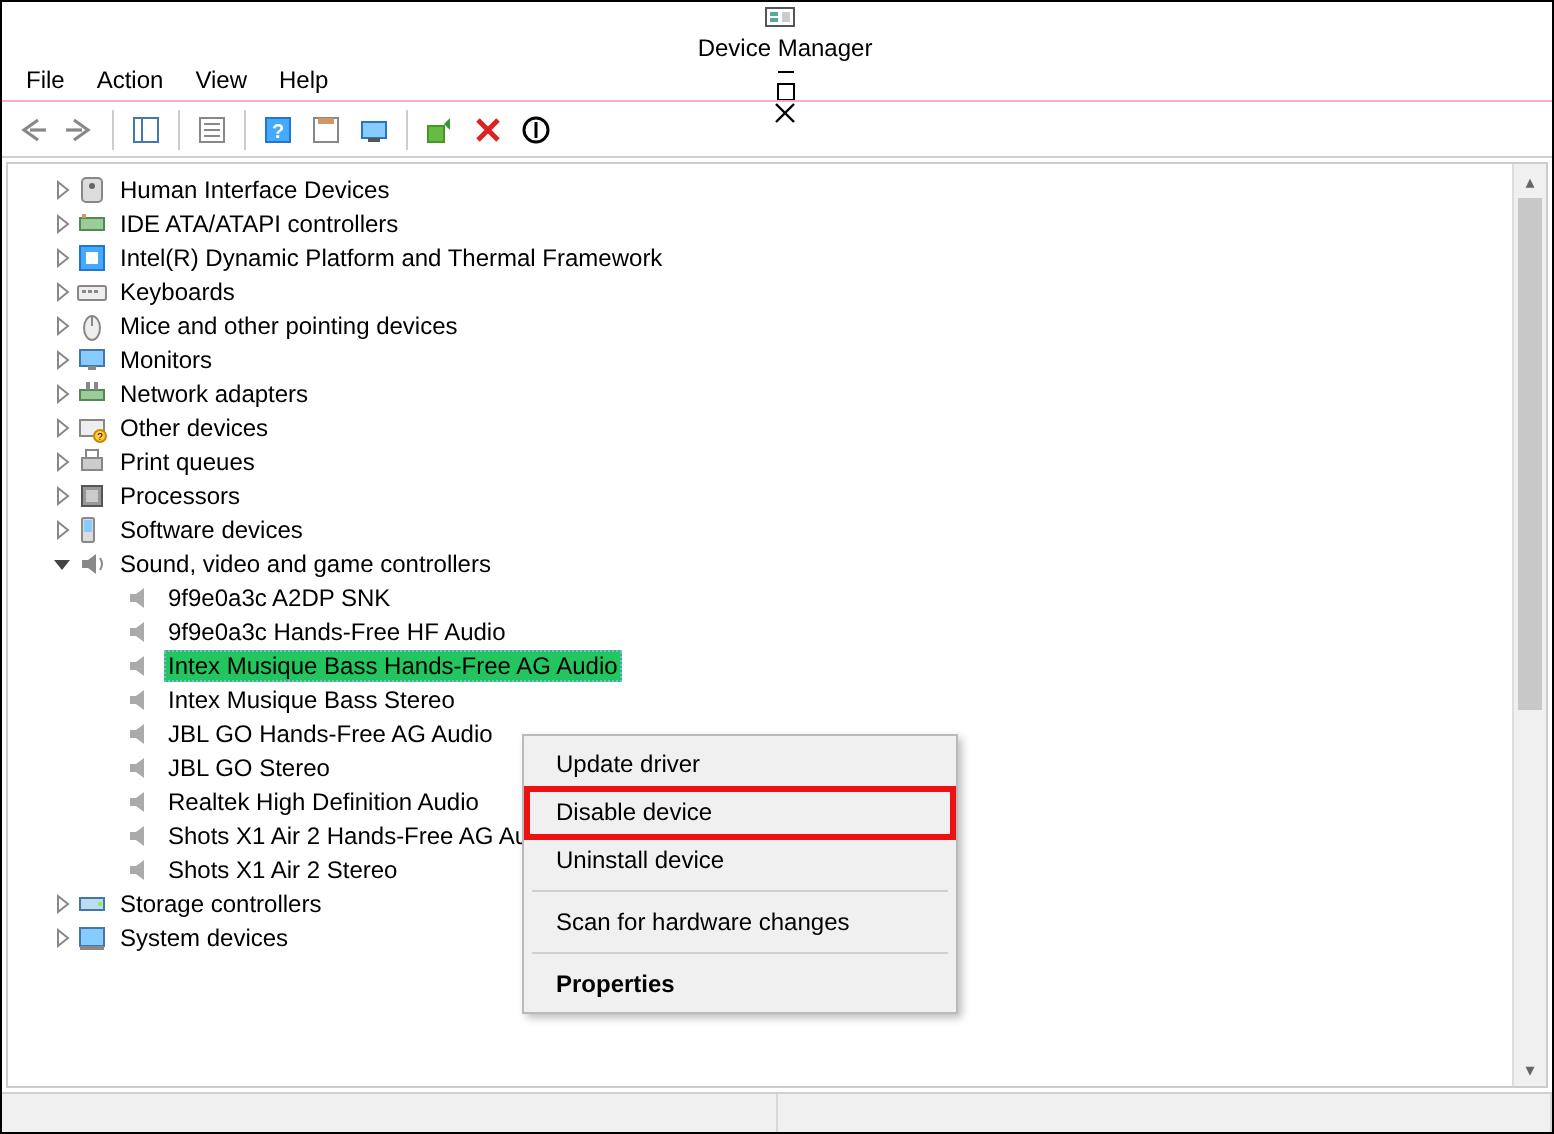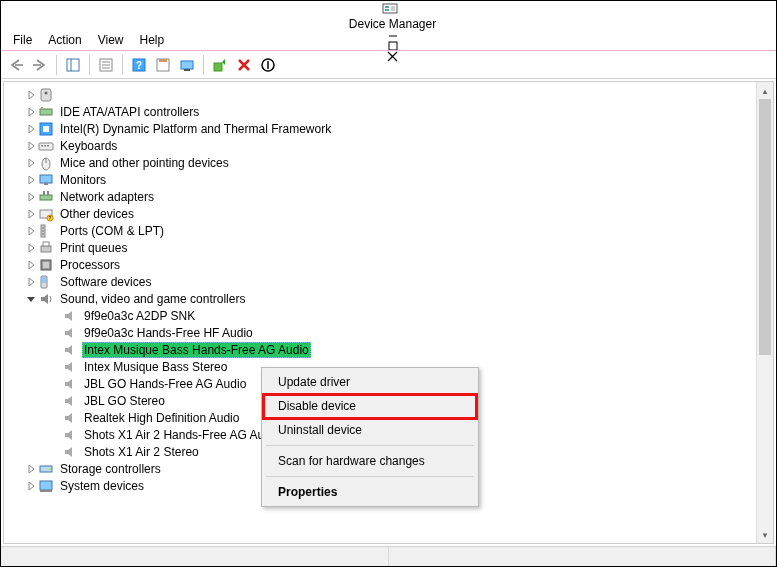--- a/index.html
+++ b/index.html
@@ -239,20 +239,21 @@
           <svg width="10" height="10">
             <path d="M3 1 L8 5 L3 9 Z" fill="none" stroke="#888"></path>
           </svg>
         </span>
         <span class="dev-icon">
           <svg width="16" height="16" viewBox="0 0 16 16">
             <rect x="3" y="2" width="10" height="12" rx="2" fill="#ddd" stroke="#888"></rect>
             <circle cx="8" cy="6" r="1.5" fill="#666"></circle>
           </svg>
         </span>
+        <span class="tree-label">Human Interface Devices</span>
       </div>
       <div class="tree-item" style="padding-left: 14px;">
         <span class="expander">
           <svg width="10" height="10">
             <path d="M3 1 L8 5 L3 9 Z" fill="none" stroke="#888"></path>
           </svg>
         </span>
         <span class="dev-icon">
           <svg width="16" height="16" viewBox="0 0 16 16">
             <rect x="2" y="5" width="12" height="6" fill="#9c9" stroke="#585"></rect>
@@ -341,36 +342,20 @@
           </svg>
         </span>
         <span class="dev-icon">
           <svg width="16" height="16" viewBox="0 0 16 16">
             <rect x="2" y="4" width="12" height="8" fill="#eee" stroke="#888"></rect>
             <circle cx="12" cy="12" r="3" fill="#fc4" stroke="#c80"></circle>
             <text x="12" y="14" font-size="5" text-anchor="middle">?</text>
           </svg>
         </span>
         <span class="tree-label">Other devices</span>
-      </div>
-      <div class="tree-item" style="padding-left: 14px;">
-        <span class="expander">
-          <svg width="10" height="10">
-            <path d="M3 1 L8 5 L3 9 Z" fill="none" stroke="#888"></path>
-          </svg>
-        </span>
-        <span class="dev-icon">
-          <svg width="16" height="16" viewBox="0 0 16 16">
-            <rect x="3" y="2" width="4" height="12" fill="#ccc" stroke="#888"></rect>
-            <circle cx="5" cy="5" r="0.8" fill="#666"></circle>
-            <circle cx="5" cy="8" r="0.8" fill="#666"></circle>
-            <circle cx="5" cy="11" r="0.8" fill="#666"></circle>
-          </svg>
-        </span>
-        <span class="tree-label">Ports (COM &amp; LPT)</span>
       </div>
       <div class="tree-item" style="padding-left: 14px;">
         <span class="expander">
           <svg width="10" height="10">
             <path d="M3 1 L8 5 L3 9 Z" fill="none" stroke="#888"></path>
           </svg>
         </span>
         <span class="dev-icon">
           <svg width="16" height="16" viewBox="0 0 16 16">
             <rect x="3" y="6" width="10" height="6" fill="#ccc" stroke="#888"></rect>

